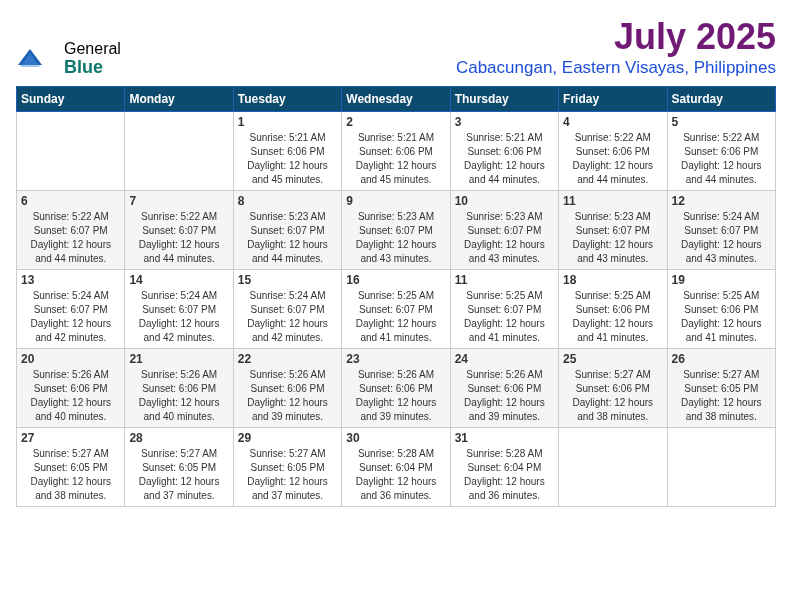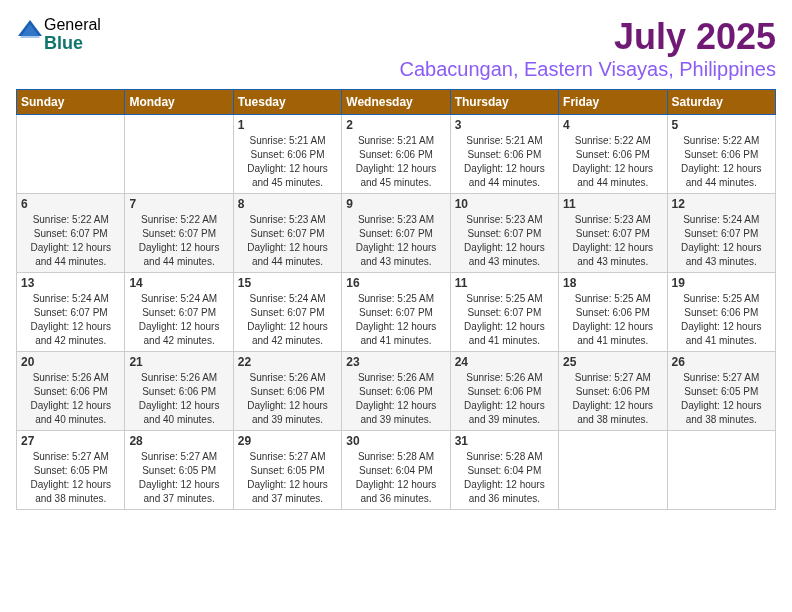--- a/index.html
+++ b/index.html
@@ -11,21 +11,23 @@
       padding: 16px;
     }
     .header {
       display: flex;
       justify-content: space-between;
       align-items: flex-start;
       margin-bottom: 8px;
     }
     .logo {
       display: flex;
-      gap: 0;
+      align-items: center;
+      gap: 20px;
+      margin-top: 24px;
     }
     .logo-text {
       display: flex;
       flex-direction: column;
       line-height: 1.1;
     }
     .logo-blue {
       font-size: 18px;
       font-weight: bold;
       color: #0f766e;
@@ -36,30 +38,30 @@
     }
     .title-block {
       text-align: right;
     }
     .month-year {
       font-size: 36px;
       font-weight: bold;
       color: #701a75;
     }
     .location {
-      font-size: 20px;
-      color: #8b5cf6;
+      font-size: 17px;
+      color: #1d4ed8;
     }
     .calendar {
       width: 100%;
       border-collapse: collapse;
       border: 1px solid #ccc;
     }
     .calendar th {
-      background-color: #a16207;
+      background-color: #0c4a6e;
       color: #fff;
       font-size: 12px;
       font-weight: bold;
       padding: 5px 4px;
       text-align: left;
       border: 1px solid #1a5fb4;
     }
     .calendar td {
       border: 1px solid #ccc;
       vertical-align: top;

